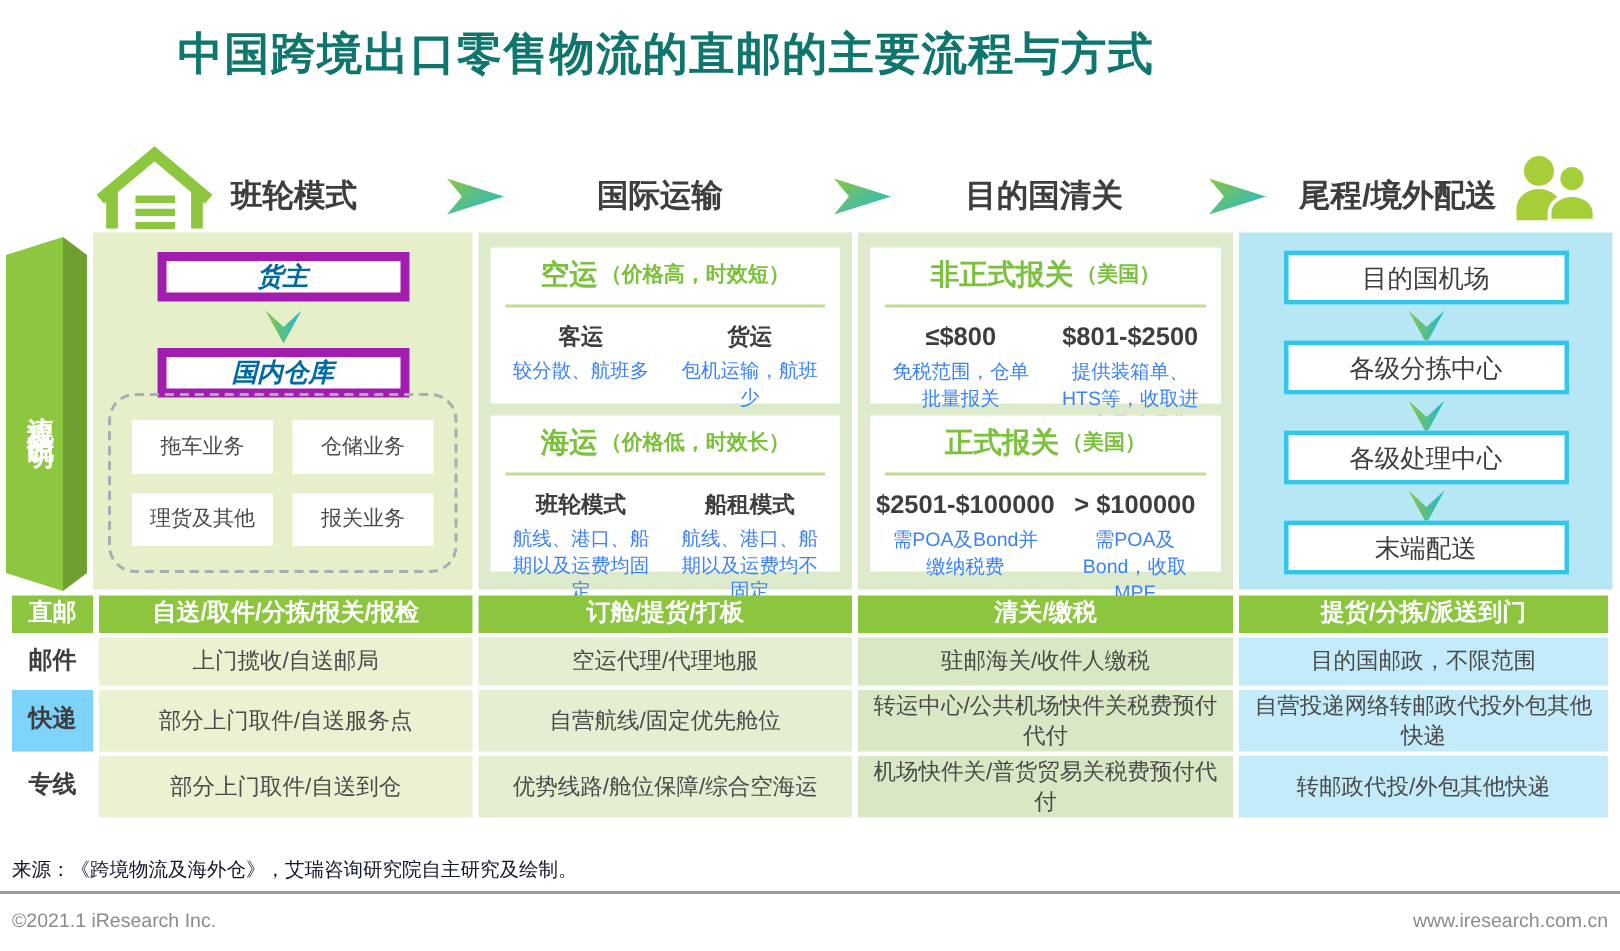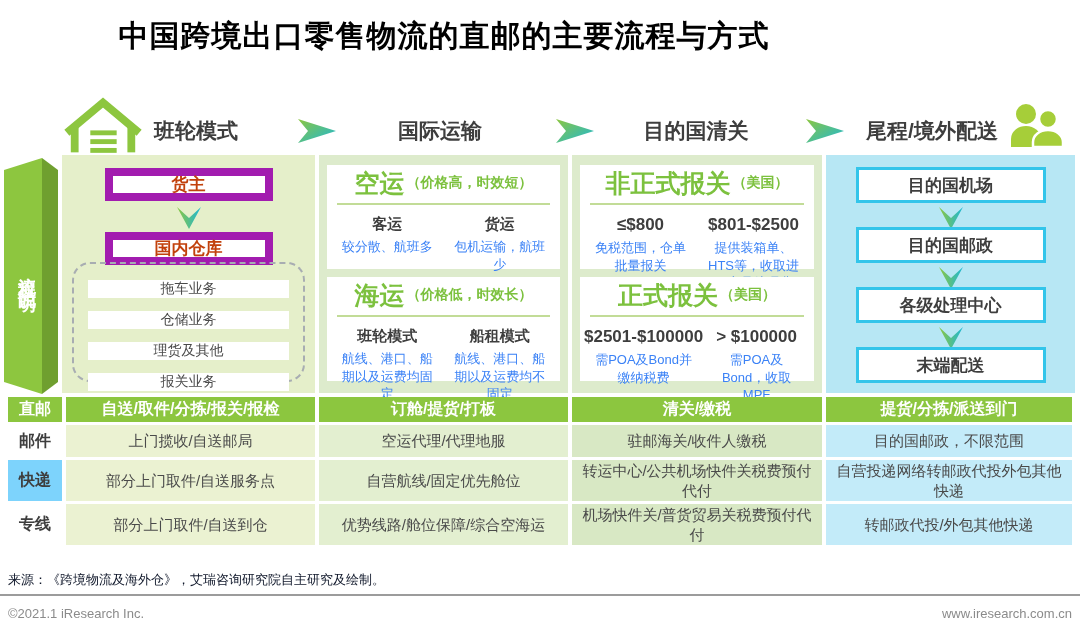--- a/index.html
+++ b/index.html
@@ -1,20 +1,20 @@
 <!DOCTYPE html>
 <html><head>
 <meta charset="utf-8">
 <style>
   * { margin:0; padding:0; box-sizing:border-box; }
   body { background:#fff; font-family:"Liberation Sans","DejaVu Sans",sans-serif; }
   #canvas { position:relative; width:1080px; height:634px; background:#fff; overflow:hidden; }
 
   .title { position:absolute; top:16px; left:0; width:888px; text-align:center;
-           font-size:30px; font-weight:bold; color:#000000; letter-spacing:1px; }
+           font-size:30px; font-weight:bold; color:#0f766e; letter-spacing:1px; }
 
   
   .stage-label { position:absolute; top:117px; height:28px; line-height:28px; text-align:center;
                  font-size:21px; font-weight:bold; color:#3e3e3e; }
   .harrow { position:absolute; top:116px; width:38px; height:30px; }
   .icon-abs { position:absolute; }
 
   
   .ribbon { position:absolute; left:4px; top:156px; width:54px; height:238px; }
   .ribbon-label { position:absolute; left:4px; top:0; width:38px; height:238px;
@@ -23,37 +23,37 @@
                   letter-spacing:6px; }
 
   
   .panel { position:absolute; top:155px; height:238px; }
   .panel-1 { left:62px;  width:253px; background:#e5efca; }
   .panel-2 { left:319px; width:249px; background:#ddebcc; }
   .panel-3 { left:572px; width:250px; background:#ddebcc; }
   .panel-4 { left:826px; width:249px; background:#b7e7f4; }
 
   .gbox { position:absolute; left:50%; transform:translateX(-50%); width:168px; height:33px;
-          background:#fff; border:8px solid #a21caf; display:flex; align-items:center;
-          justify-content:center; font-size:17px; font-weight:bold; color:#c2410c; }
+          background:#fff; border:6px solid #a21caf; display:flex; align-items:center;
+          justify-content:center; font-size:17px; font-weight:bold; color:#0369a1;font-style:italic; }
   .cbox { position:absolute; left:50%; transform:translateX(-50%); width:190px; height:36px;
           background:#fff; border:3px solid #33c5ea; display:flex; align-items:center;
-          justify-content:center; font-size:17px; font-weight:bold; color:#3e3e3e; }
+          justify-content:center; font-size:17px; font-weight:normal; color:#3e3e3e; }
   .varrow { position:absolute; left:50%; transform:translateX(-50%); width:24px; height:22px; }
 
   .dashed-wrap { position:absolute; left:10px; right:10px; top:107px; height:120px;
                  border:2px dashed #a8adb2; border-radius:18px;
-                 display:grid; grid-template-columns:1fr; gap:13px; padding:16px 14px; }
+                 display:grid; grid-template-columns:1fr 1fr; gap:13px; padding:16px 14px; }
   .svc { background:#fff; display:flex; align-items:center; justify-content:center;
          font-size:14px; color:#4a4a4a; }
 
   .card { position:absolute; left:8px; right:8px; height:104px; background:#fff; }
   .card-hd { height:36px; display:flex; align-items:center; justify-content:center;
              color:#7cc13e; font-weight:bold; }
-  .card-hd .t { font-size:25px; }
+  .card-hd .t { font-size:19px; }
   .card-hd .s { font-size:14px; margin-left:2px; }
   .card-div { position:absolute; left:10px; right:10px; top:38px; height:2px; background:#c2dc97; }
   .card-opts { position:absolute; left:4px; right:4px; top:46px; bottom:4px; display:flex; }
   .opt { flex:1; text-align:center; padding-top:4px; }
   .opt .n { font-size:15px; font-weight:bold; color:#3e3e3e; margin-bottom:4px; }
   .opt .n.big { font-size:17px; }
   .opt .d { font-size:13px; color:#3b82f6; line-height:1.35; padding:0 6px; }
 
   
   .trow { position:absolute; left:0; width:1080px; }
@@ -219,21 +219,21 @@
         </div>
       </div>
     </div>
   </div>
 
   <div class="panel panel-4">
     <div class="cbox" style="top:12px">目的国机场</div>
     <svg class="varrow" style="top:52px" viewBox="0 0 24 22">
       <polygon points="0,0 12,11 24,0 12,22" fill="url(#gv)"></polygon>
     </svg>
-    <div class="cbox" style="top:72px">目的国邮政</div>
+    <div class="cbox" style="top:72px">各级分拣中心</div>
     <svg class="varrow" style="top:112px" viewBox="0 0 24 22">
       <polygon points="0,0 12,11 24,0 12,22" fill="url(#gv)"></polygon>
     </svg>
     <div class="cbox" style="top:132px">各级处理中心</div>
     <svg class="varrow" style="top:172px" viewBox="0 0 24 22">
       <polygon points="0,0 12,11 24,0 12,22" fill="url(#gv)"></polygon>
     </svg>
     <div class="cbox" style="top:192px">末端配送</div>
   </div>
 

